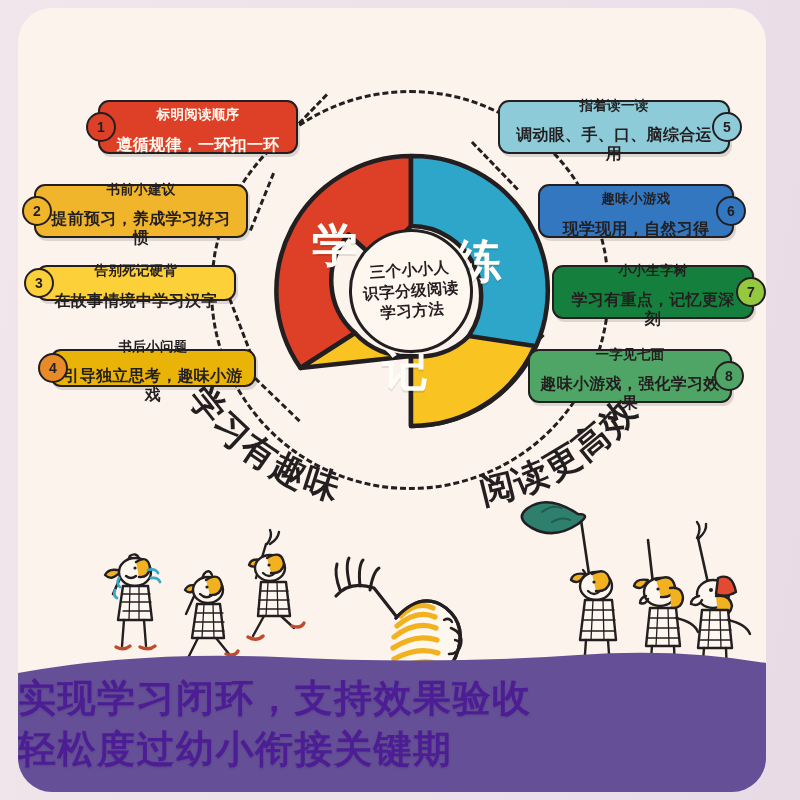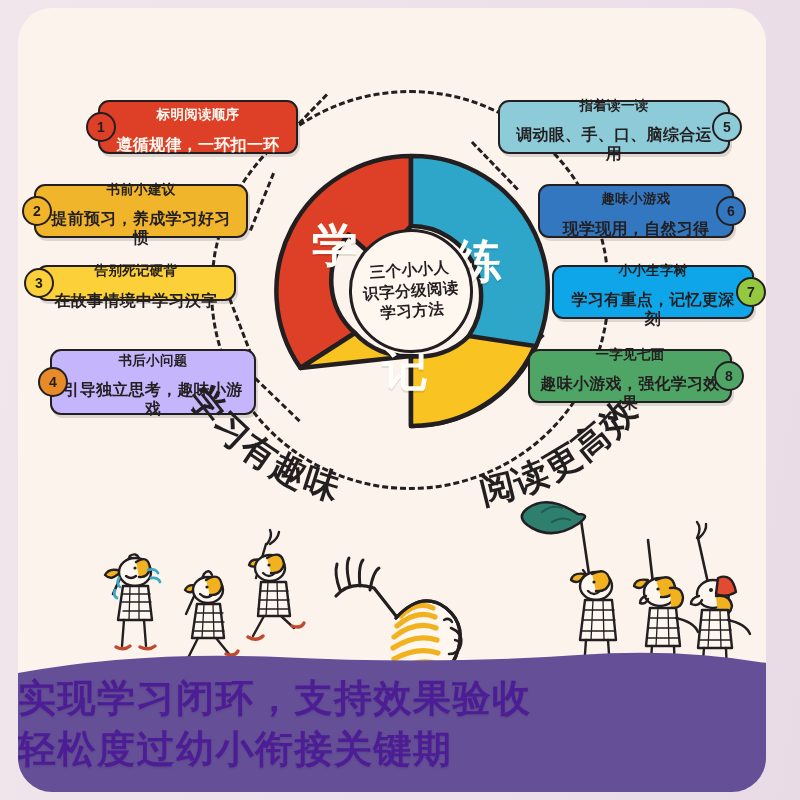--- a/index.html
+++ b/index.html
@@ -258,21 +258,21 @@
     <div class="pill" style="left:18px; top:257px; width:200px; height:36px; background:#fbd038;">
       <span class="lines txt-dark">
         <span class="l1">告别死记硬背</span>
         <span class="l2">在故事情境中学习汉字</span>
       </span>
       <span class="badge left" style="background:#fbd038;">
           <span>3</span>
         </span>
     </div>
 
-    <div class="pill" style="left:32px; top:341px; width:206px; height:66px; background:#c4b5fd;">
+    <div class="pill" style="left:32px; top:341px; width:206px; height:38px; background:#eab308;">
       <span class="lines txt-dark">
         <span class="l1">书后小问题</span>
         <span class="l2">引导独立思考，趣味小游戏</span>
       </span>
       <span class="badge left" style="background:#e98a29;">
           <span>4</span>
         </span>
     </div>
 
     <div class="pill" style="left:480px; top:92px; width:232px; height:54px; background:#8ccbd7;">
@@ -288,21 +288,21 @@
     <div class="pill" style="left:520px; top:176px; width:196px; height:54px; background:#3377c0;">
       <span class="lines txt-dark">
         <span class="l1">趣味小游戏</span>
         <span class="l2">现学现用，自然习得</span>
       </span>
       <span class="badge right" style="background:#3377c0;">
           <span>6</span>
         </span>
     </div>
 
-    <div class="pill" style="left:534px; top:257px; width:202px; height:54px; background:#0ea5e9;">
+    <div class="pill" style="left:534px; top:257px; width:202px; height:54px; background:#15803d;">
       <span class="lines txt-dark">
         <span class="l1">小小生字树</span>
         <span class="l2">学习有重点，记忆更深刻</span>
       </span>
       <span class="badge right" style="background:#93c83f;">
           <span>7</span>
         </span>
     </div>
 
     <div class="pill" style="left:510px; top:341px; width:204px; height:54px; background:#4fa565;">

